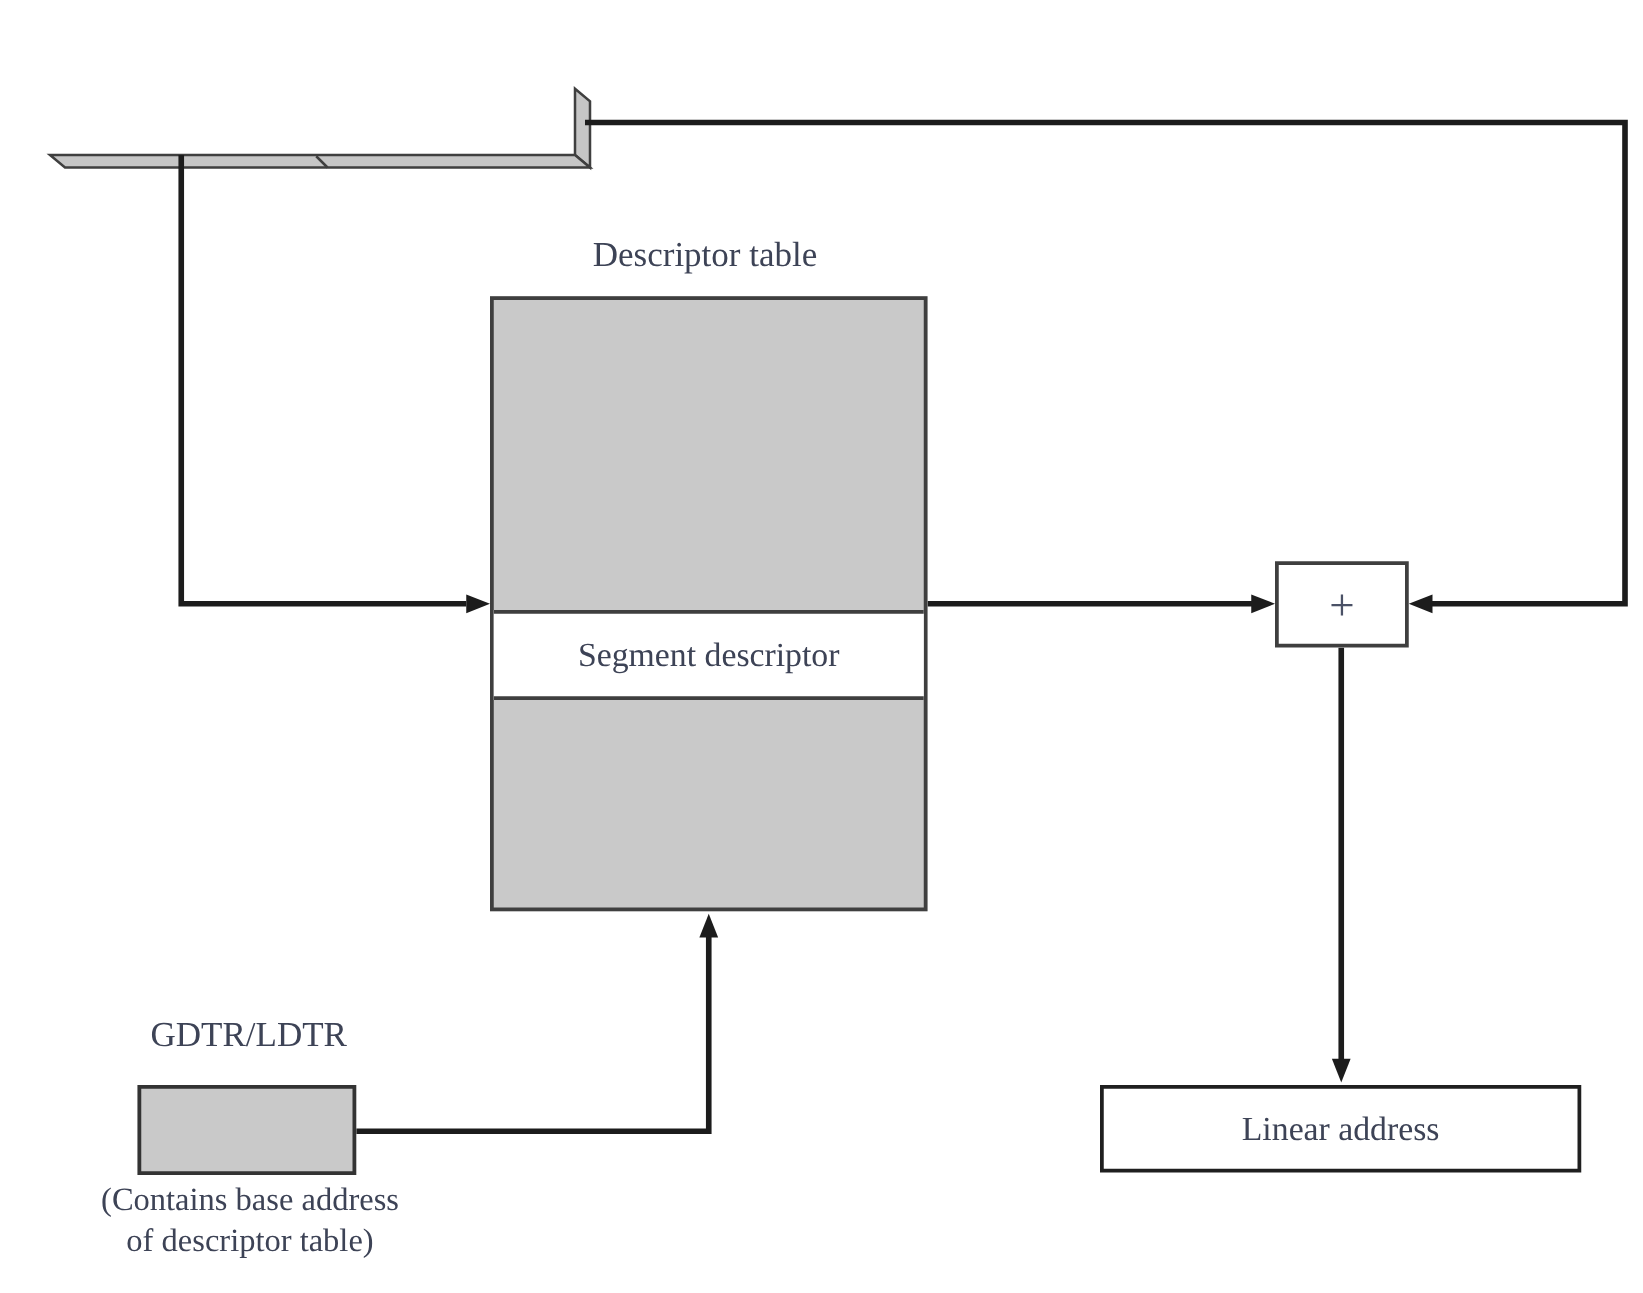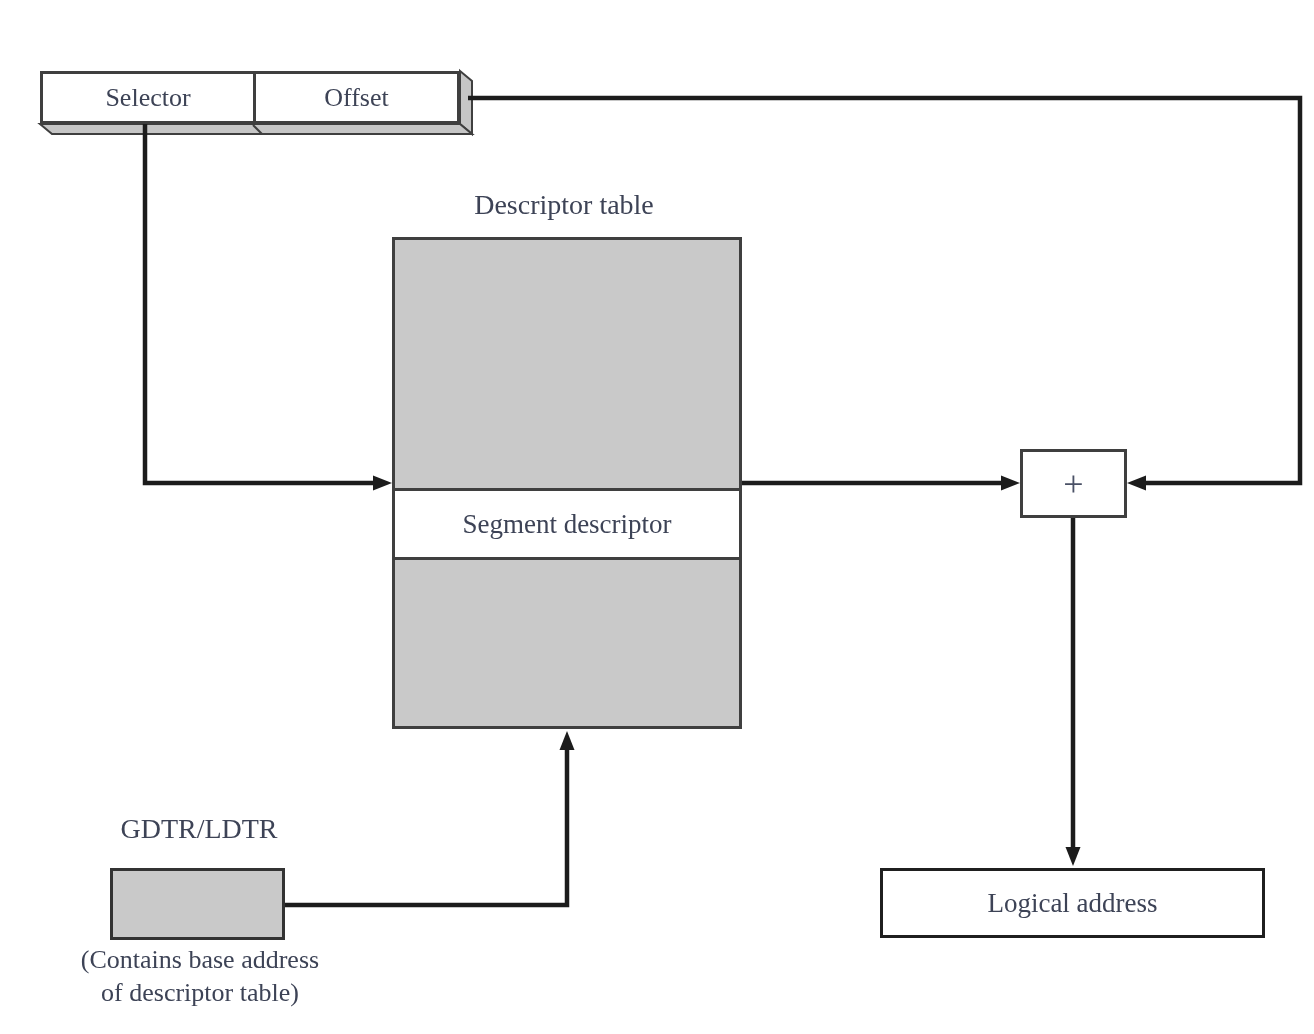--- a/index.html
+++ b/index.html
@@ -118,34 +118,30 @@
     <g fill="#1c1c1c" stroke="none">
       <polygon points="392,483 373,475.5 373,490.5"></polygon>
       <polygon points="1020,483 1001,475.5 1001,490.5"></polygon>
       <polygon points="1127,483 1146,475.5 1146,490.5"></polygon>
       <polygon points="1073,866 1065.5,847 1080.5,847"></polygon>
       <polygon points="567,731 559.5,750 574.5,750"></polygon>
     </g>
   </svg>
 
 
-  <div id="logical-box" class="abs">
-    <div id="cell-selector" class="cell">Selector</div>
-    <div id="cell-offset" class="cell">Offset</div>
-  </div>
 
   <div class="label" style="left:414px; top:189px; width:300px;">Descriptor table</div>
 
   <div id="descriptor-table" class="abs">
     <div id="segment-band">Segment descriptor</div>
   </div>
 
   <div id="plus-box" class="abs">+</div>
 
-  <div id="linear-box" class="abs">Logical address</div>
+  <div id="linear-box" class="abs">Linear address</div>
 
   <div class="label" style="left:74px; top:813px; width:250px;">GDTR/LDTR</div>
 
   <div id="gdtr-box" class="abs"></div>
 
   <div class="caption-line" style="left:25px; top:945px; width:350px;">(Contains base address</div>
   <div class="caption-line" style="left:25px; top:978px; width:350px;">of descriptor table)</div>
 
 </div>
 

